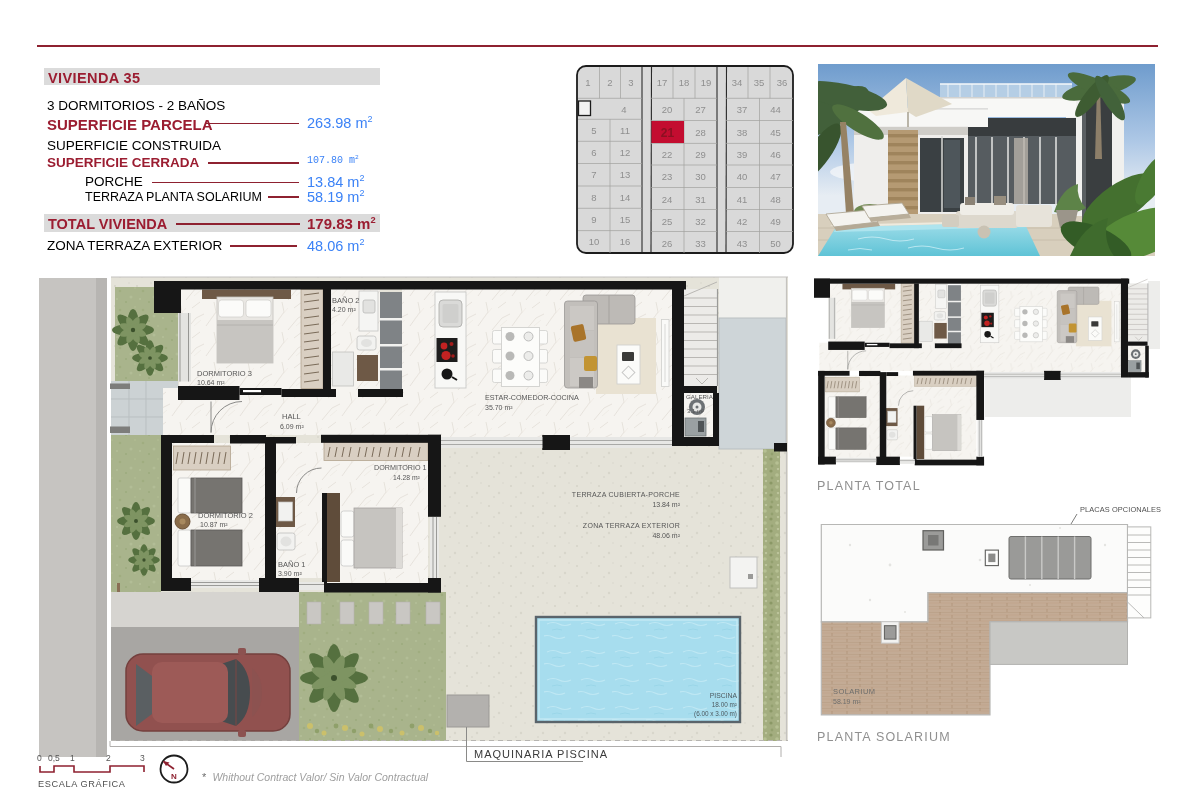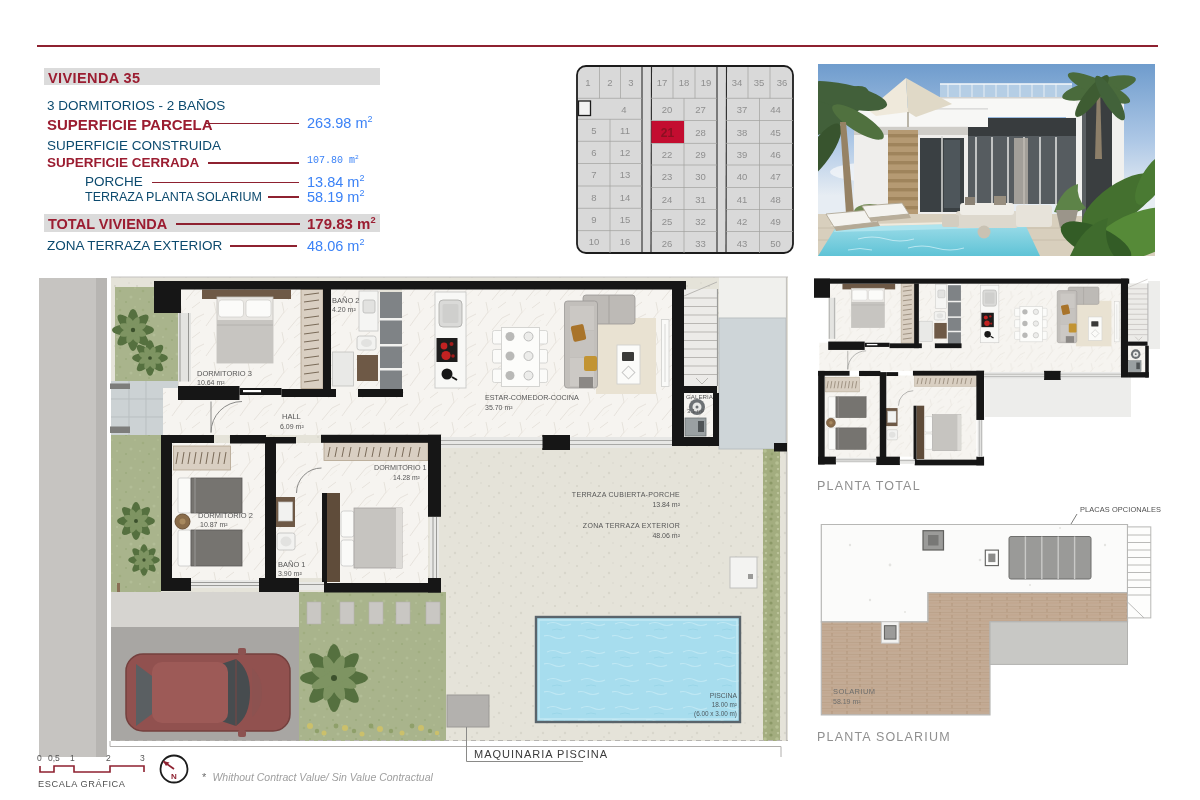--- a/index.html
+++ b/index.html
@@ -1,19 +1,19 @@
 <!DOCTYPE html>
 <html><head>
 <meta charset="utf-8">
 <style>
   html,body{margin:0;padding:0;width:1200px;height:800px;background:#ffffff;
     font-family:"Liberation Sans", sans-serif;}
   .abs{position:absolute;}
   .red{color:#9b1d31;font-weight:bold;}
-  .gry{color:#0c4a6e;}
+  .gry{color:#000000;}
   .val{color:#3b82f6;}
   sup{font-size:62%;}
 </style>
 </head>
 <body>
 
 <div class="abs" style="left:37px;top:45px;width:1121px;height:2px;background:#8e2130;"></div>
 
 <div class="abs" style="left:0;top:0;width:480px;height:270px;">
 
@@ -908,13 +908,13 @@
 
   <circle cx="144" cy="21" r="13.5" fill="#ffffff" stroke="#1c1c1c" stroke-width="1.8"></circle>
 
   <line x1="133.5" y1="13.5" x2="144" y2="21" stroke="#8e2130" stroke-width="1.7"></line>
   <path d="M133,13 L139.5,14.5 L136,18 Z" fill="#8e2130"></path>
 
   <text x="141" y="31" style="font-family:'Liberation Sans',sans-serif;font-weight:bold;" font-size="8" fill="#8e2130">N</text>
 </svg>
 </div>
 
-<div class="abs" style="left:202px;top:771px;font-size:11px;color:#6e6e6e;">*&nbsp;&nbsp;<i style="color:#9e9e9e;font-size:10.5px;">Whithout Contract Value/ Sin Value Contractual</i></div>
+<div class="abs" style="left:202px;top:771px;font-size:11px;color:#6e6e6e;">*&nbsp;&nbsp;<i style="color:#9e9e9e;font-size:10.5px;">Whithout Contract Valor/ Sin Valor Contractual</i></div>
 
 </body></html>

